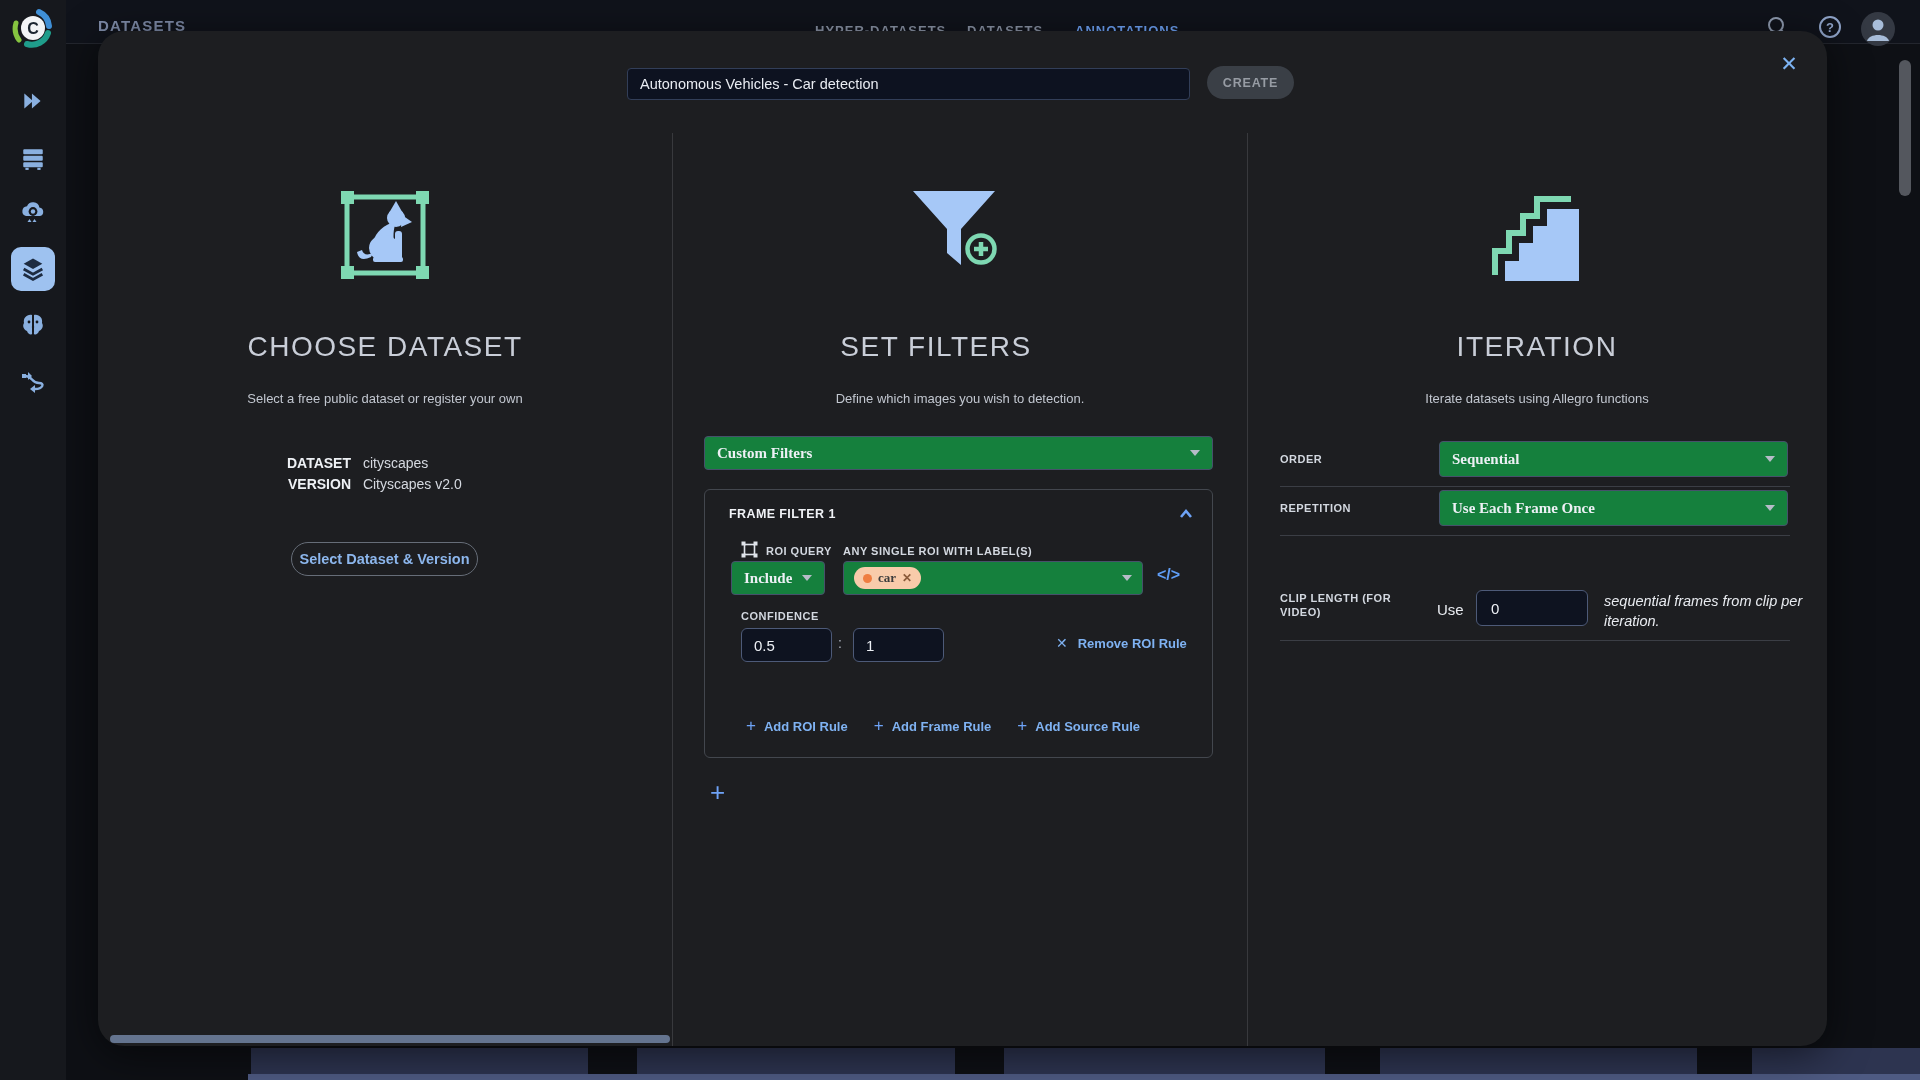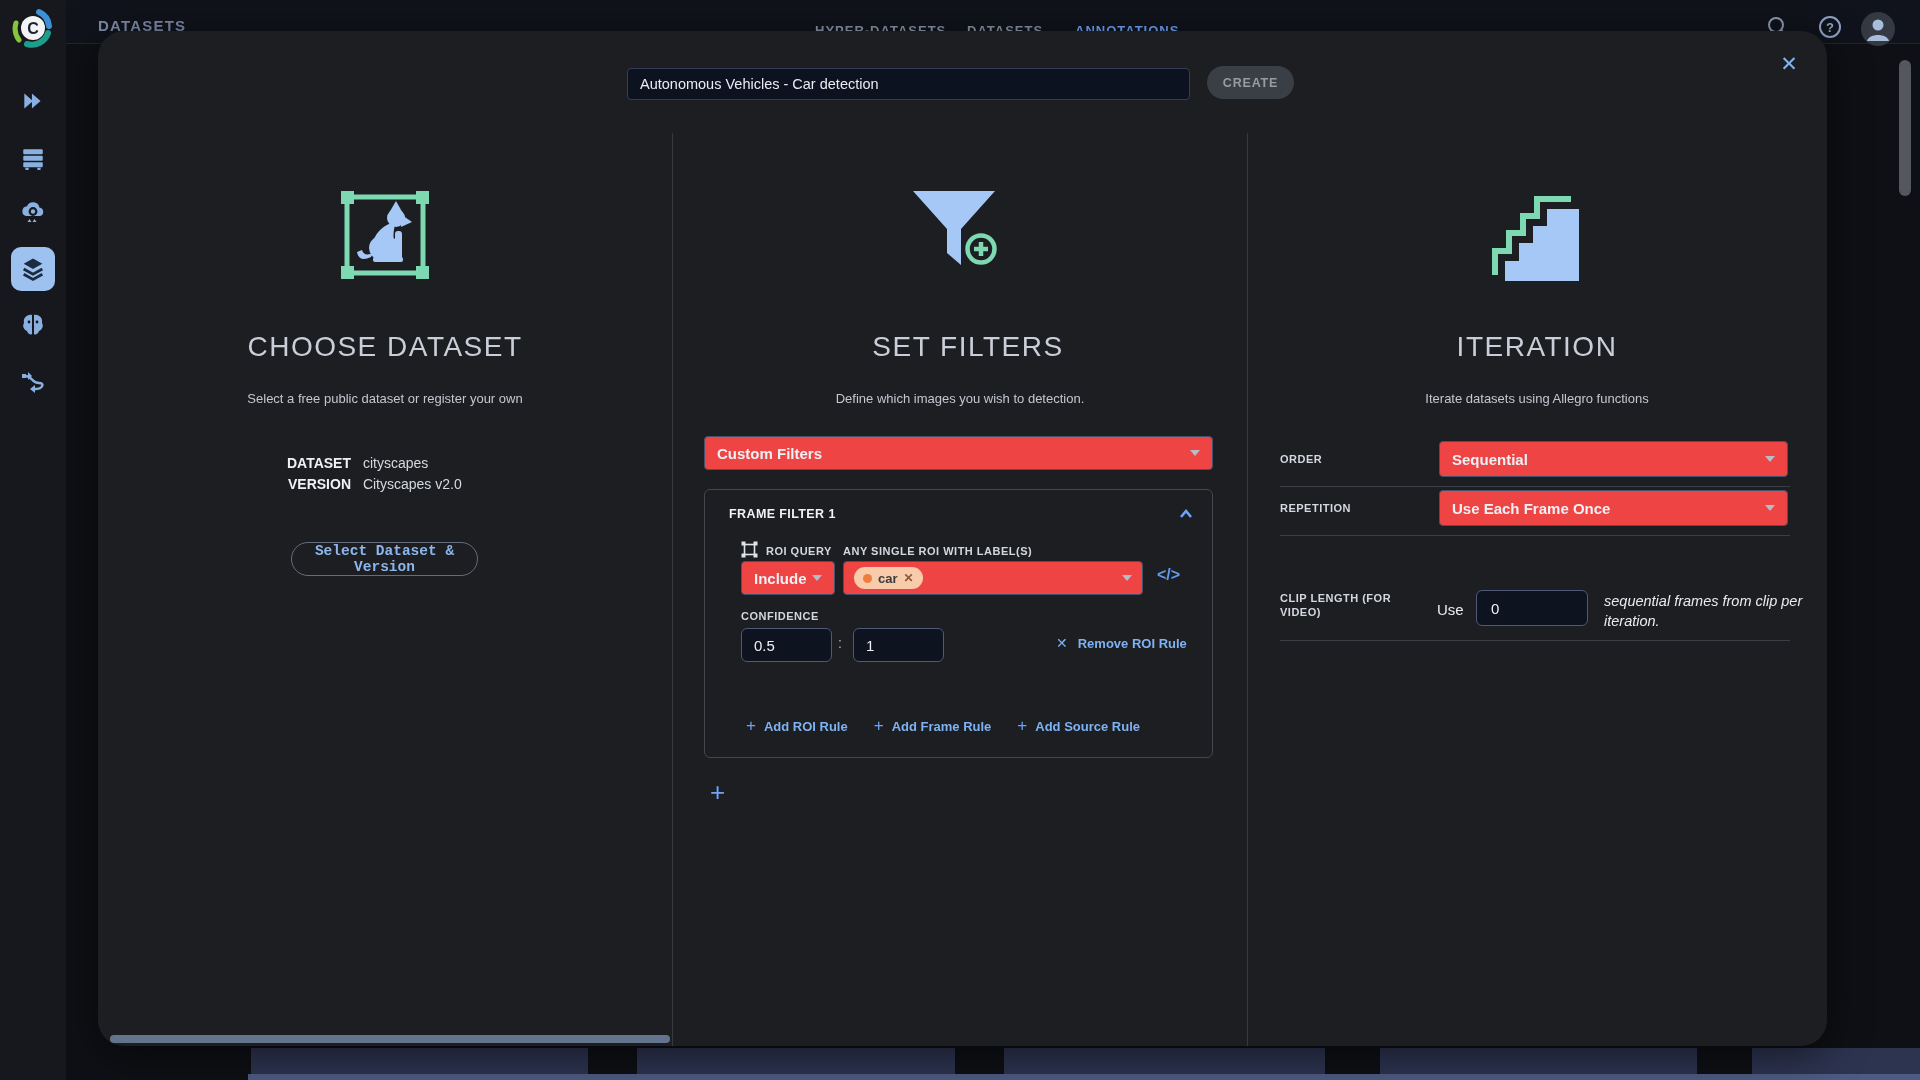--- a/index.html
+++ b/index.html
@@ -54,26 +54,26 @@
   .col-desc { position:absolute; width:480px; text-align:center; font-size:13px;
               color:#c2c7d0; }
 
   
   .ds-row { position:absolute; font-size:14px; }
   .ds-label { display:inline-block; width:76px; text-align:right; font-weight:700; color:#eef1f5; }
   .ds-value { display:inline-block; margin-left:8px; color:#d5d9e0; }
   .select-ds-btn { position:absolute; left:193px; top:511px; width:187px; height:34px;
                    background:transparent; border:1px solid #666d78; border-radius:18px;
                    color:#8cb6ec; font-size:14.5px; font-weight:700; cursor:pointer;
-                   font-family:Liberation Mono, monospace; }
-
-  
-  .select { position:absolute; display:flex; align-items:center; background:#ef4444;
+                   font-family:Liberation Sans, sans-serif; }
+
+  
+  .select { position:absolute; display:flex; align-items:center; background:#15803d;
             border:1px solid #46516b; border-radius:4px; padding:0 12px; cursor:pointer;
-            font-size:15px; font-weight:700; color:#edf0f5; }
+            font-size:15px; font-weight:700; color:#edf0f5;font-family:Liberation Serif, serif; }
   .select .caret { margin-left:auto; width:0; height:0; border-left:5px solid transparent;
                    border-right:5px solid transparent; border-top:6px solid #b6bcc8; }
 
   .small-label { font-size:11px; font-weight:700; letter-spacing:.5px; color:#d3d8e0; }
 
   
   .panel { position:absolute; left:606px; top:458px; width:509px; height:269px;
            border:1px solid #43474e; border-radius:6px; background:#1d1e21; }
   .panel-title { position:absolute; left:24px; top:17px; font-size:12.5px; font-weight:700;
                  letter-spacing:.4px; color:#f0f2f6; }
@@ -244,21 +244,21 @@
   <div class="h-scrollbar"></div>
 
   <div class="abs" style="left:813px; top:158px;">
     <svg width="96" height="95" viewBox="0 0 96 95">
       <polygon points="2,2 84,2 50,40 50,76 36,64 36,40" fill="#a6c8f7"></polygon>
       <circle cx="70" cy="60" r="13.5" fill="#1d1e21" stroke="#7ed8b2" stroke-width="4.5"></circle>
       <line x1="63" y1="60" x2="77" y2="60" stroke="#7ed8b2" stroke-width="4.5"></line>
       <line x1="70" y1="53" x2="70" y2="67" stroke="#7ed8b2" stroke-width="4.5"></line>
     </svg>
   </div>
-  <div class="col-heading" style="left:630px; top:300px;">SET FILTERS</div>
+  <div class="col-heading" style="left:598px; top:300px;">SET FILTERS</div>
   <div class="col-desc" style="left:622px; top:360px;">Define which images you wish to detection.</div>
 
   <div class="select" style="left:606px; top:405px; width:509px; height:34px;">
     <span>Custom Filters</span>
     <span class="caret"></span>
   </div>
 
   <div class="panel">
     <div class="panel-title">FRAME FILTER 1</div>
     <div class="abs" style="right:18px; top:16px; cursor:pointer;">
@@ -272,21 +272,21 @@
         <rect x="3.5" y="3.5" width="10" height="10" fill="none" stroke="#dfe3ea" stroke-width="1.6"></rect>
         <rect x="0.5" y="0.5" width="4" height="4" fill="#dfe3ea"></rect>
           <rect x="12.5" y="0.5" width="4" height="4" fill="#dfe3ea"></rect>
         <rect x="0.5" y="12.5" width="4" height="4" fill="#dfe3ea"></rect>
           <rect x="12.5" y="12.5" width="4" height="4" fill="#dfe3ea"></rect>
       </svg>
     </div>
     <div class="small-label abs" style="left:61px; top:55px;">ROI QUERY</div>
     <div class="small-label abs" style="left:138px; top:55px;">ANY SINGLE ROI WITH LABEL(S)</div>
 
-    <div class="select" style="left:36px; top:71px; width:94px; height:34px;">
+    <div class="select" style="left:26px; top:71px; width:94px; height:34px;">
       <span>Include</span>
       <span class="caret"></span>
     </div>
 
     <div class="select" style="left:138px; top:71px; width:300px; height:34px; padding:0 10px;">
       <span class="chip">
         <span class="chip-dot"></span>
         <span>car</span>
         <span class="chip-x">✕</span>
       </span>

